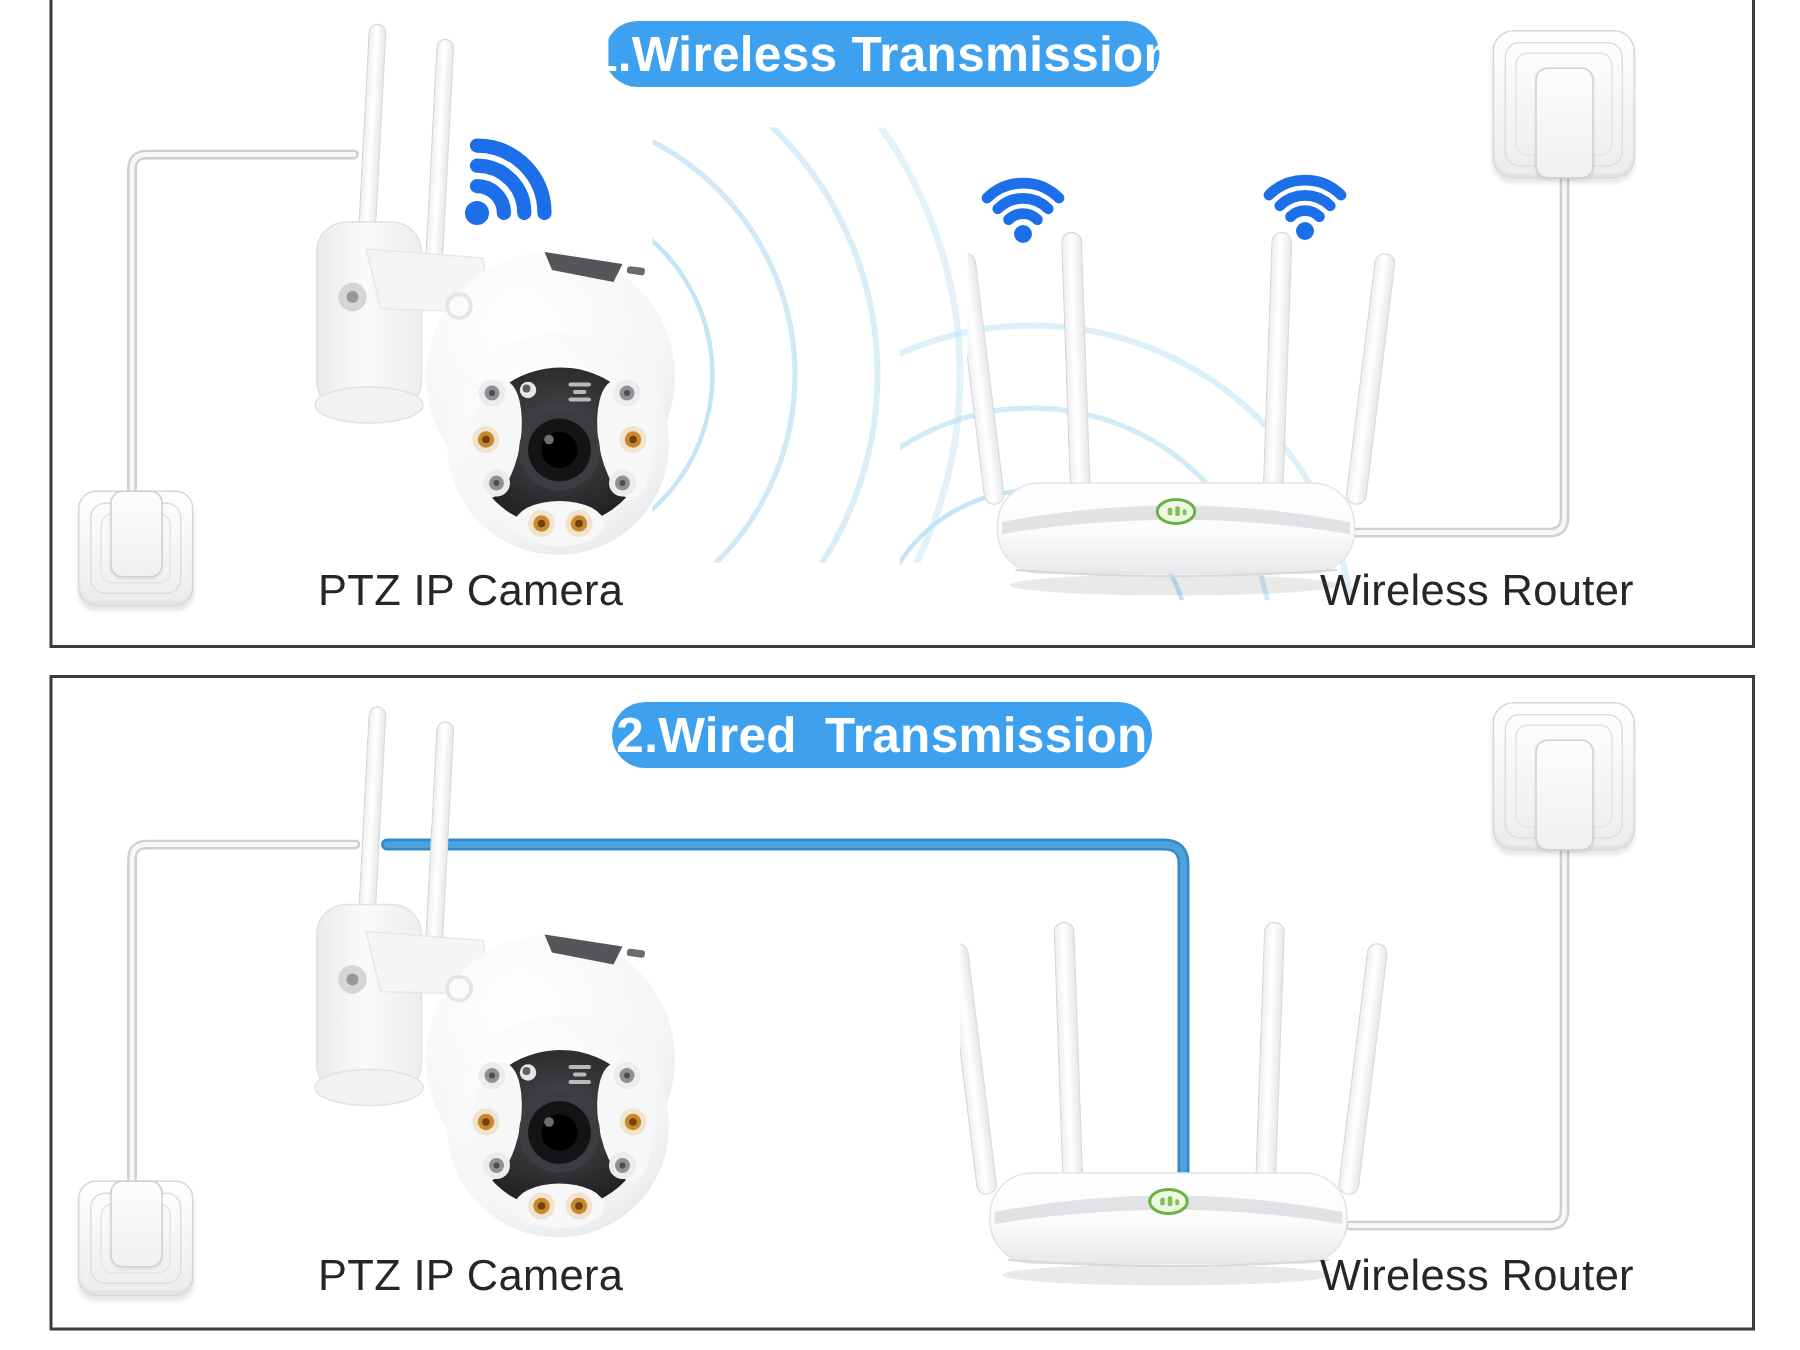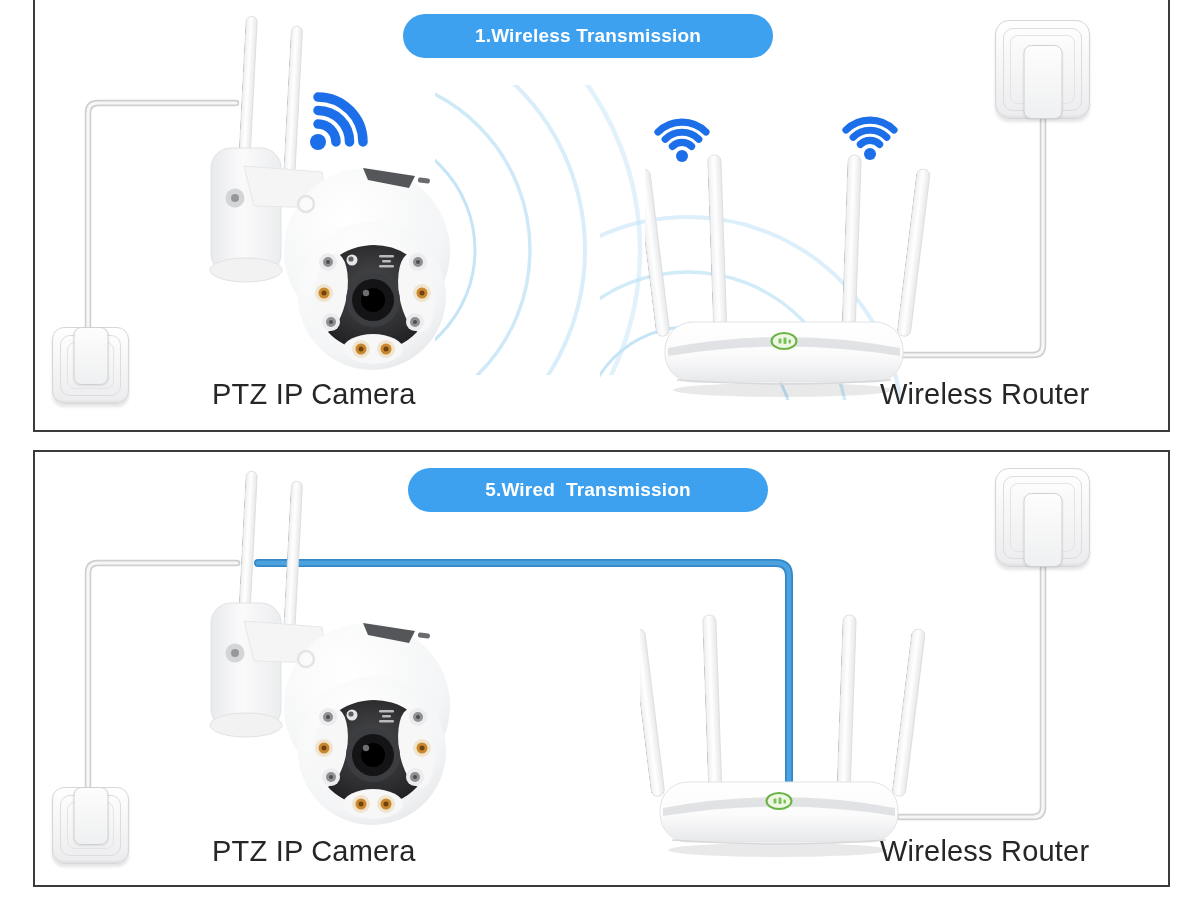--- a/index.html
+++ b/index.html
@@ -10,21 +10,21 @@
   .panel{position:absolute;border:2px solid var(--panel-border,#3B3B3D);background:#fff;box-sizing:border-box;}
   #panel1{left:33px;top:-14px;width:1137px;height:446px;}
   #panel2{left:33px;top:450px;width:1137px;height:437px;}
 
   .gfx{position:absolute;left:0;top:0;z-index:2;}
   .device{position:absolute;z-index:3;}
   .banner{
     position:absolute;z-index:4;height:44px;border-radius:22px;
     background:var(--banner-blue,#3EA1EF);color:var(--banner-text,#fff);
     display:flex;align-items:center;justify-content:center;
-    font-weight:700;font-size:19px;white-space:pre;letter-spacing:.2px;
+    font-weight:700;font-size:33px;white-space:pre;letter-spacing:.2px;
   }
   .device-label{
     position:absolute;z-index:4;font-size:29px;color:var(--label-text,#262626);
     text-align:left;letter-spacing:.2px;
   }
 
   
   .outlet{
     position:absolute;z-index:3;width:75px;height:75px;border-radius:12px;
     background:linear-gradient(#ffffff,#ececee);border:1px solid #d6d7d9;
@@ -342,21 +342,21 @@
       <rect class="led-bar" x="133.5" y="188.5" width="3" height="5" rx="1"></rect>
       <rect class="led-bar" x="138.5" y="187.5" width="3" height="6.5" rx="1"></rect>
       <rect class="led-bar" x="143.5" y="189.5" width="2.5" height="4" rx="1"></rect>
     </g>
   </svg>
 
   <div class="banner" style="left:403px;top:14px;width:370px;">
     <span>1.Wireless Transmission</span>
   </div>
   <div class="banner" style="left:408px;top:468px;width:360px;">
-    <span>5.Wired  Transmission</span>
+    <span>2.Wired  Transmission</span>
   </div>
 
   <div class="device-label" style="left:212px;top:378px;width:270px;">PTZ IP Camera</div>
   <div class="device-label" style="left:880px;top:378px;width:245px;">Wireless Router</div>
   <div class="device-label" style="left:212px;top:835px;width:270px;">PTZ IP Camera</div>
   <div class="device-label" style="left:880px;top:835px;width:245px;">Wireless Router</div>
 
 </div>
 
 </body></html>

